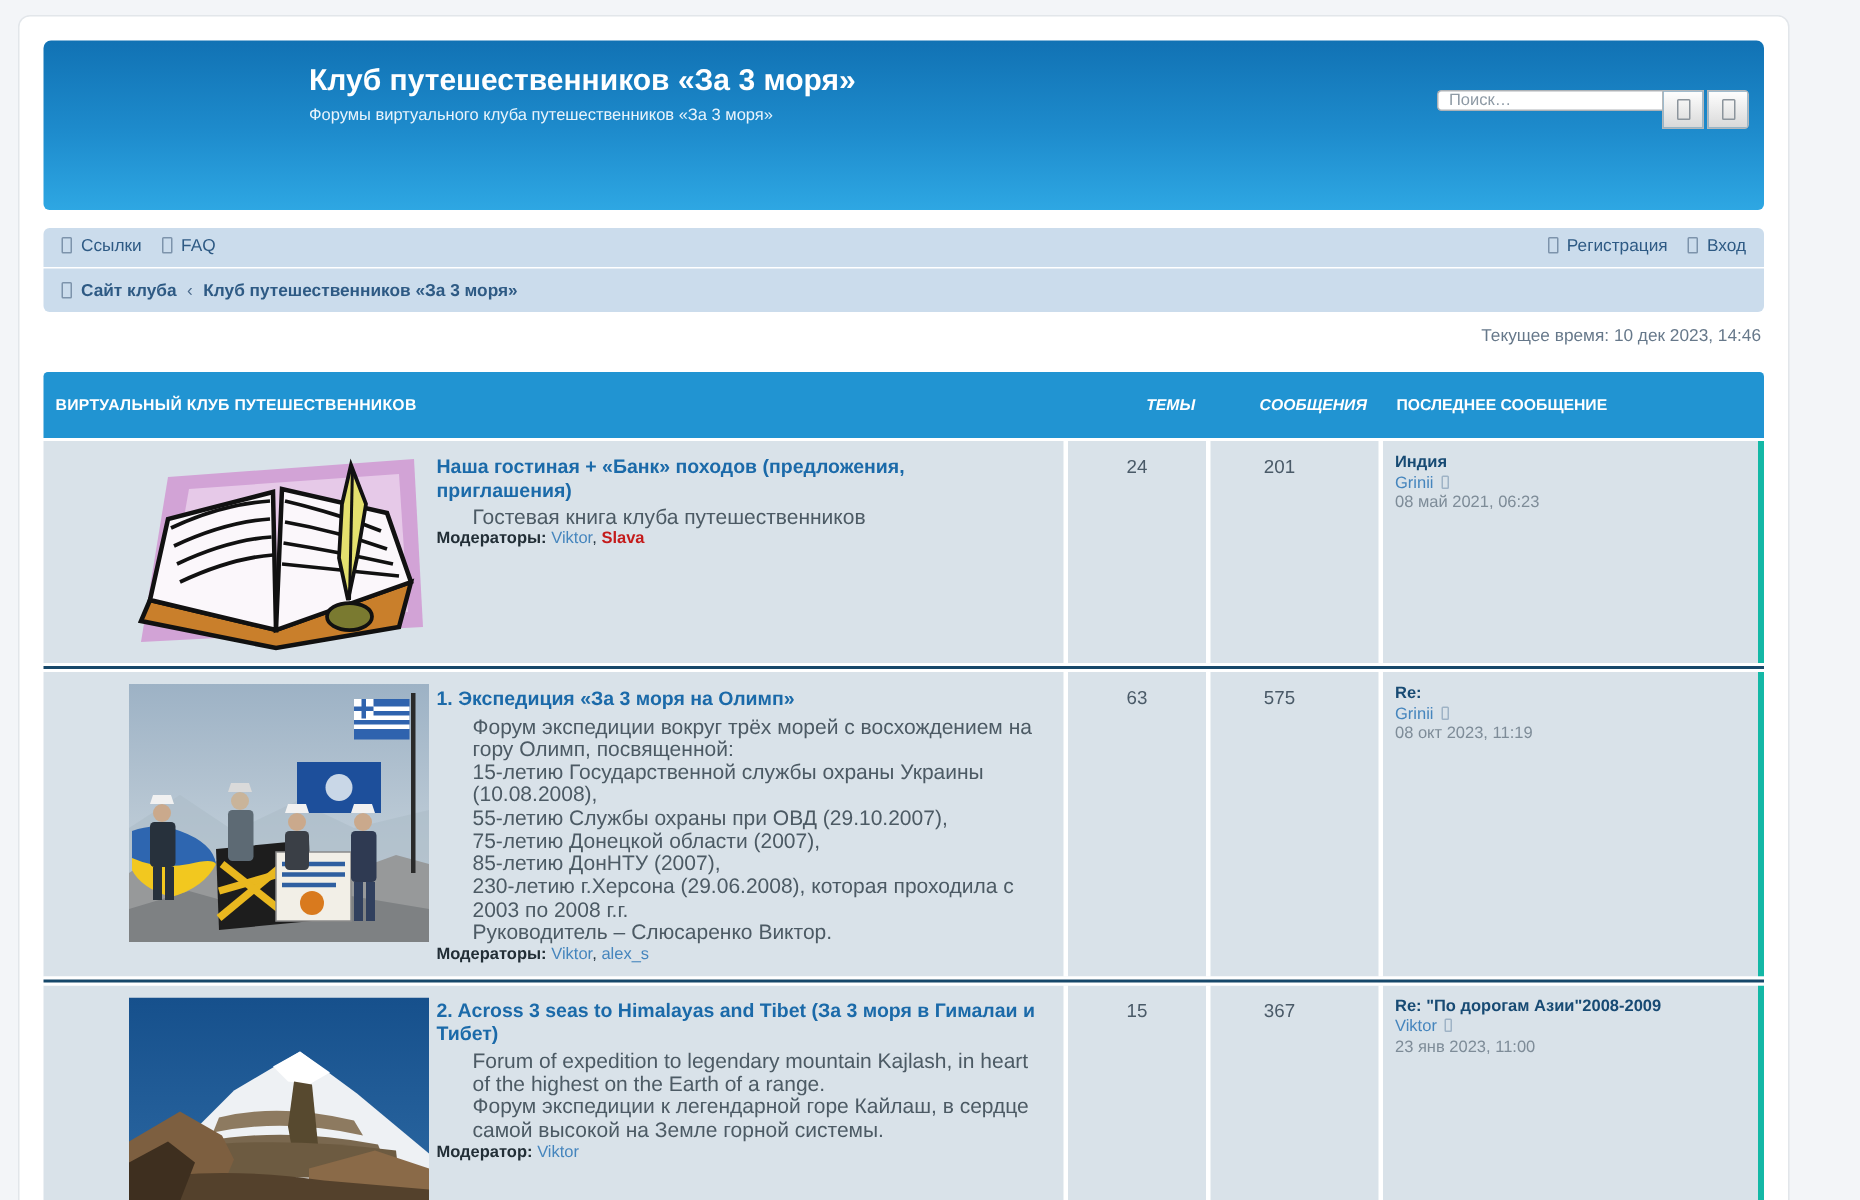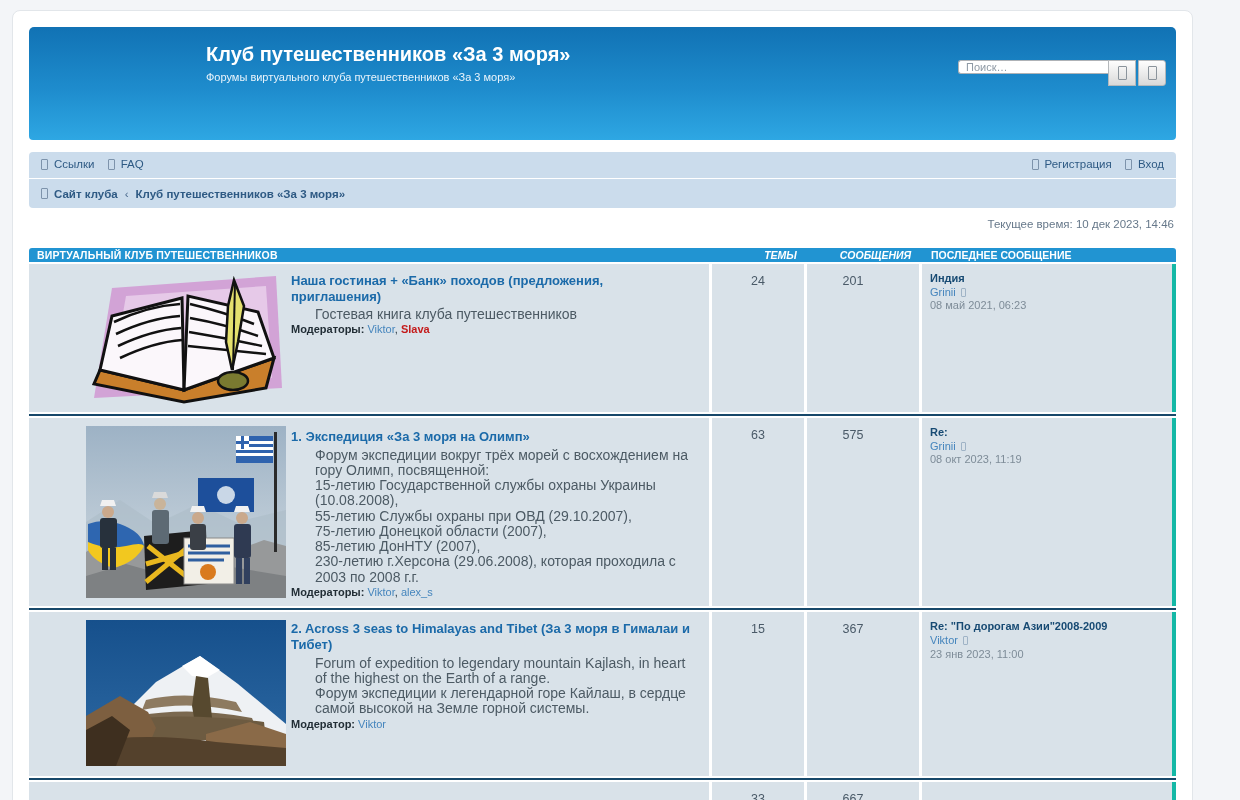--- a/index.html
+++ b/index.html
@@ -51,21 +51,21 @@
   .navbar a { color:#2e5a84; text-decoration:none; cursor:pointer; display:inline-flex; align-items:center; }
   .nav-left a, .nav-right a { margin-right:10px; }
   .nav-right a:last-child { margin-right:0; }
   .navbar.nb2 a { font-weight:bold; }
   .crumb-sep { margin:0 7px; color:#4a6a8c; }
   
   .current-time { margin:10px 2px 0 0; text-align:right; font-size:11.5px; color:#66788a; }
   
   .forum-table { margin-top:18px; }
   .t-head {
-    display:flex; align-items:center; height:14px; background:#2194d2;
+    display:flex; align-items:center; height:44px; background:#2194d2;
     color:#fff; font-weight:bold; font-size:10.5px; border-radius:3px 3px 0 0;
   }
   .th-name { flex:1; padding-left:8px; letter-spacing:.2px; }
   .th-topics, .th-posts { width:95px; flex:0 0 95px; text-align:center;font-style:italic; }
   .th-last { width:253px; flex:0 0 253px; padding-left:8px; }
   .t-body { background:#fff; padding-top:2px; }
   .forum-row { display:flex; background:#d9e2e9; border-right:4px solid #14b8a6; }
   .row-0 { min-height:140px; }
   .row-1 { min-height:184px; }
   .row-2 { min-height:164px; }
@@ -257,20 +257,21 @@
             </div>
       <div class="f-text">
         <a class="f-title">1. Экспедиция «За 3 моря на Олимп»</a>
         <div class="f-desc">
                 <div>Форум экспедиции вокруг трёх морей с восхождением на гору Олимп, посвященной:</div>
                 <div>15-летию Государственной службы охраны Украины (10.08.2008),</div>
                 <div>55-летию Службы охраны при ОВД (29.10.2007),</div>
                 <div>75-летию Донецкой области (2007),</div>
                 <div>85-летию ДонНТУ (2007),</div>
                 <div>230-летию г.Херсона (29.06.2008), которая проходила с 2003 по 2008 г.г.</div>
+                <div>Руководитель – Слюсаренко Виктор.</div>
               </div>
         <div class="f-mods"><span class="label">Модераторы:</span> <a>Viktor</a>, <a>alex_s</a></div>
       </div>
     </div>
     <div class="cell topics">63</div>
     <div class="cell posts">575</div>
     <div class="cell last">
       <a class="lp-subject">Re:</a>
       <div class="lp-user"><a>Grinii</a><span class="tofu"></span></div>
       <div class="lp-date">08 окт 2023, 11:19</div>

